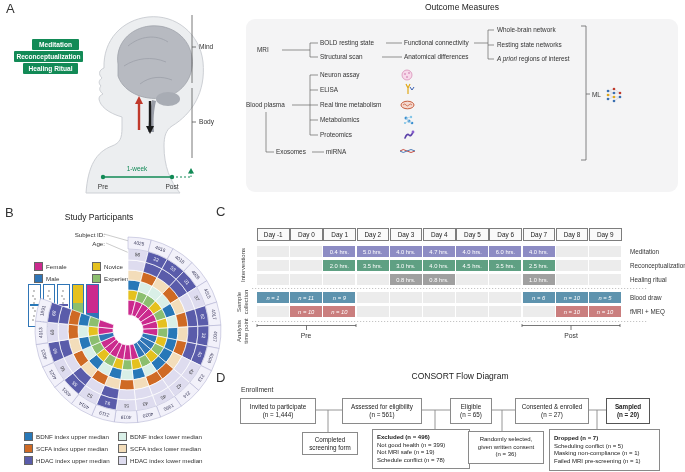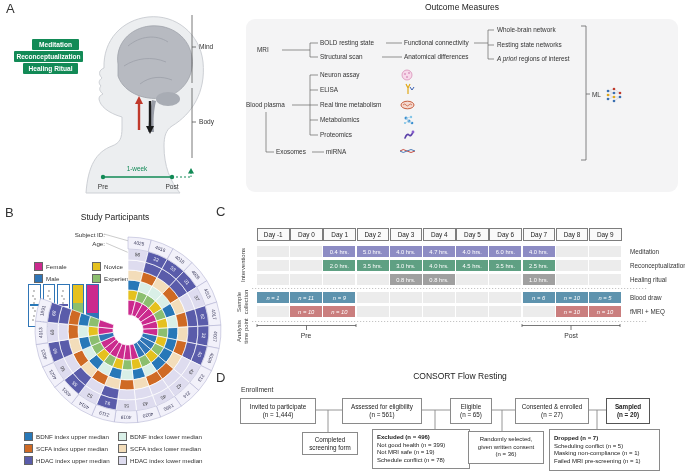--- a/index.html
+++ b/index.html
@@ -132,21 +132,21 @@
       <circle cx="3" cy="12" r="1.3" fill="#3a6fb0"></circle>
       <circle cx="9" cy="2" r="1.3" fill="#c0392b"></circle>
       <circle cx="9" cy="6" r="1.3" fill="#3a6fb0"></circle>
       <circle cx="9" cy="10" r="1.3" fill="#e0a818"></circle>
       <circle cx="9" cy="14" r="1.3" fill="#3a6fb0"></circle>
       <circle cx="15" cy="6" r="1.3" fill="#c0392b"></circle>
       <circle cx="15" cy="10" r="1.3" fill="#3a6fb0"></circle>
     </svg>
 
   <div class="abs panel-letter" style="left:5px;top:205px">B</div>
-  <div class="abs sec-title" style="left:20px;top:212px;width:190px">Study Participants</div>
+  <div class="abs sec-title" style="left:4px;top:212px;width:190px">Study Participants</div>
 
   <div class="lbl" style="left:45px;top:231px;width:60px;text-align:right;font-size:6.2px">Subject ID:</div>
   <div class="lbl" style="left:45px;top:240px;width:60px;text-align:right;font-size:6.2px">Age:</div>
 
   <div class="abs" style="left:34px;top:262px">
     <div class="legend-item">
         <span class="sw" style="background: rgb(203, 42, 142);"></span>
         <span>Female</span>
       </div>
     <div class="legend-item">
@@ -514,21 +514,21 @@
   <svg class="abs" style="left:0;top:0" width="685" height="472">
     <path d="M252 288.5 H648" stroke="#b5b5b5" stroke-width="0.8" stroke-dasharray="1.2,1.8"></path>
     <path d="M252 321.5 H648" stroke="#b5b5b5" stroke-width="0.8" stroke-dasharray="1.2,1.8"></path>
     <path d="M257 324 V327 M257 325.5 H356 M356 324 V327 M306.5 325.5 V330" stroke="#555" stroke-width="0.8" fill="none"></path>
     <path d="M522 324 V327 M522 325.5 H620 M620 324 V327 M571 325.5 V330" stroke="#555" stroke-width="0.8" fill="none"></path>
   </svg>
   <div class="lbl" style="left:291px;top:332px;width:30px;text-align:center;font-size:6.8px">Pre</div>
   <div class="lbl" style="left:556px;top:332px;width:30px;text-align:center;font-size:6.8px">Post</div>
 
   <div class="abs panel-letter" style="left:216px;top:370px">D</div>
-  <div class="abs sec-title" style="left:300px;top:371px;width:320px">CONSORT Flow Resting</div>
+  <div class="abs sec-title" style="left:300px;top:371px;width:320px">CONSORT Flow Diagram</div>
   <div class="lbl" style="left:241px;top:386px;font-size:6.8px">Enrollment</div>
 
   <svg class="abs" style="left:0;top:0" width="685" height="472">
     <path d="M314 410 H342 M420 410 H450 M490 410 H515 M587 410 H606 M328 410 V432 M435 410 V429 M502 410 V431 M597 410 V429" stroke="#8a8a8a" stroke-width="0.9" fill="none"></path>
   </svg>
 
   <div class="dbox" style="left:240px;top:398px;width:74px;height:24px">
     <div>Invited to participate</div>
       <div>(n = 1,444)</div>
   </div>

